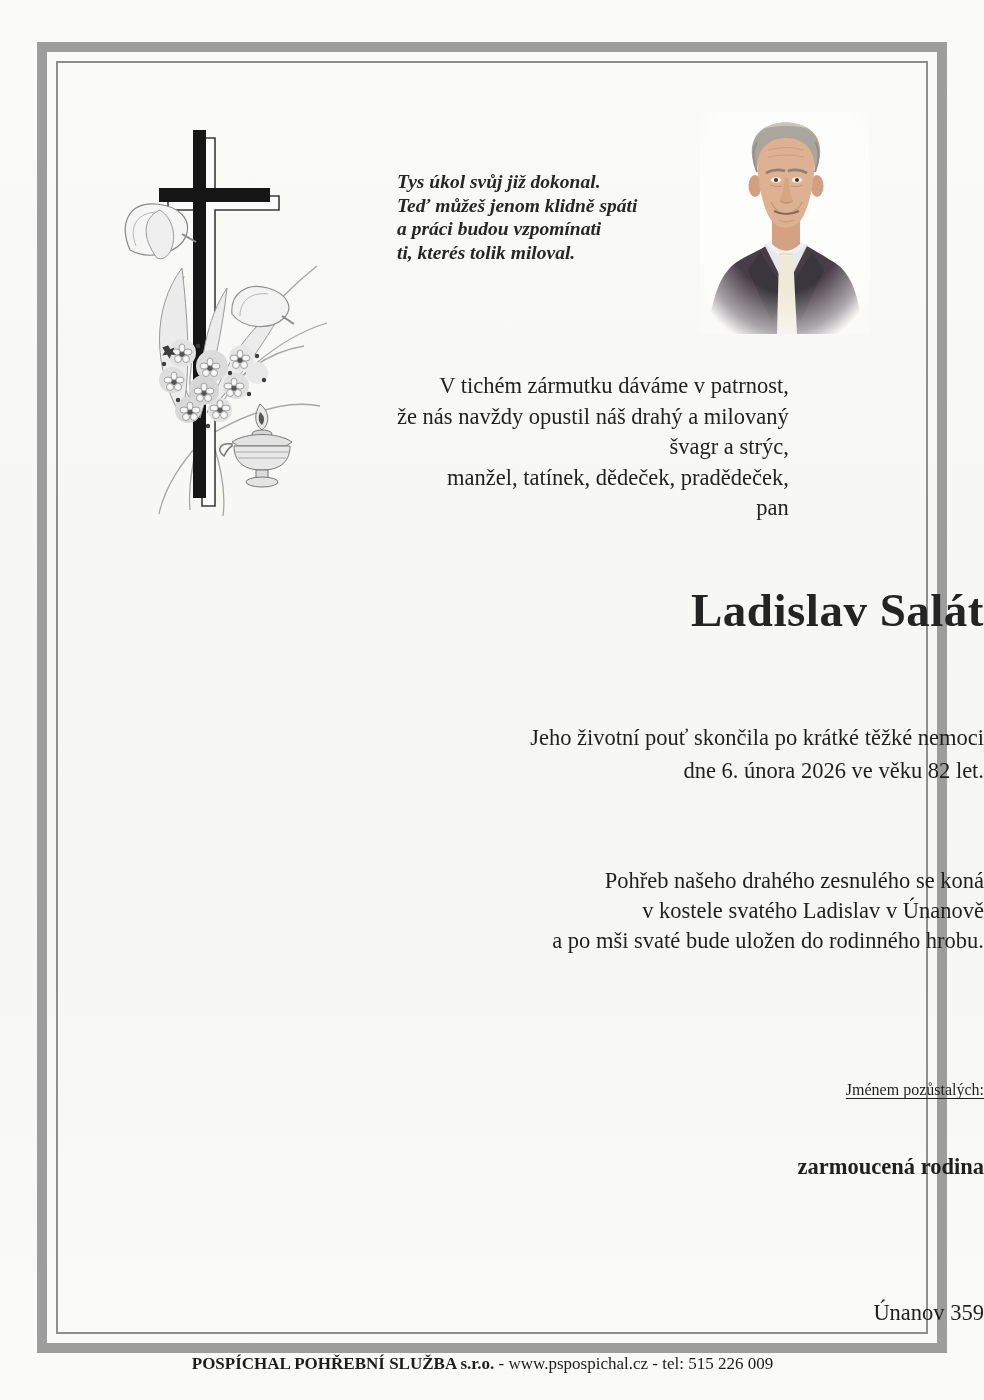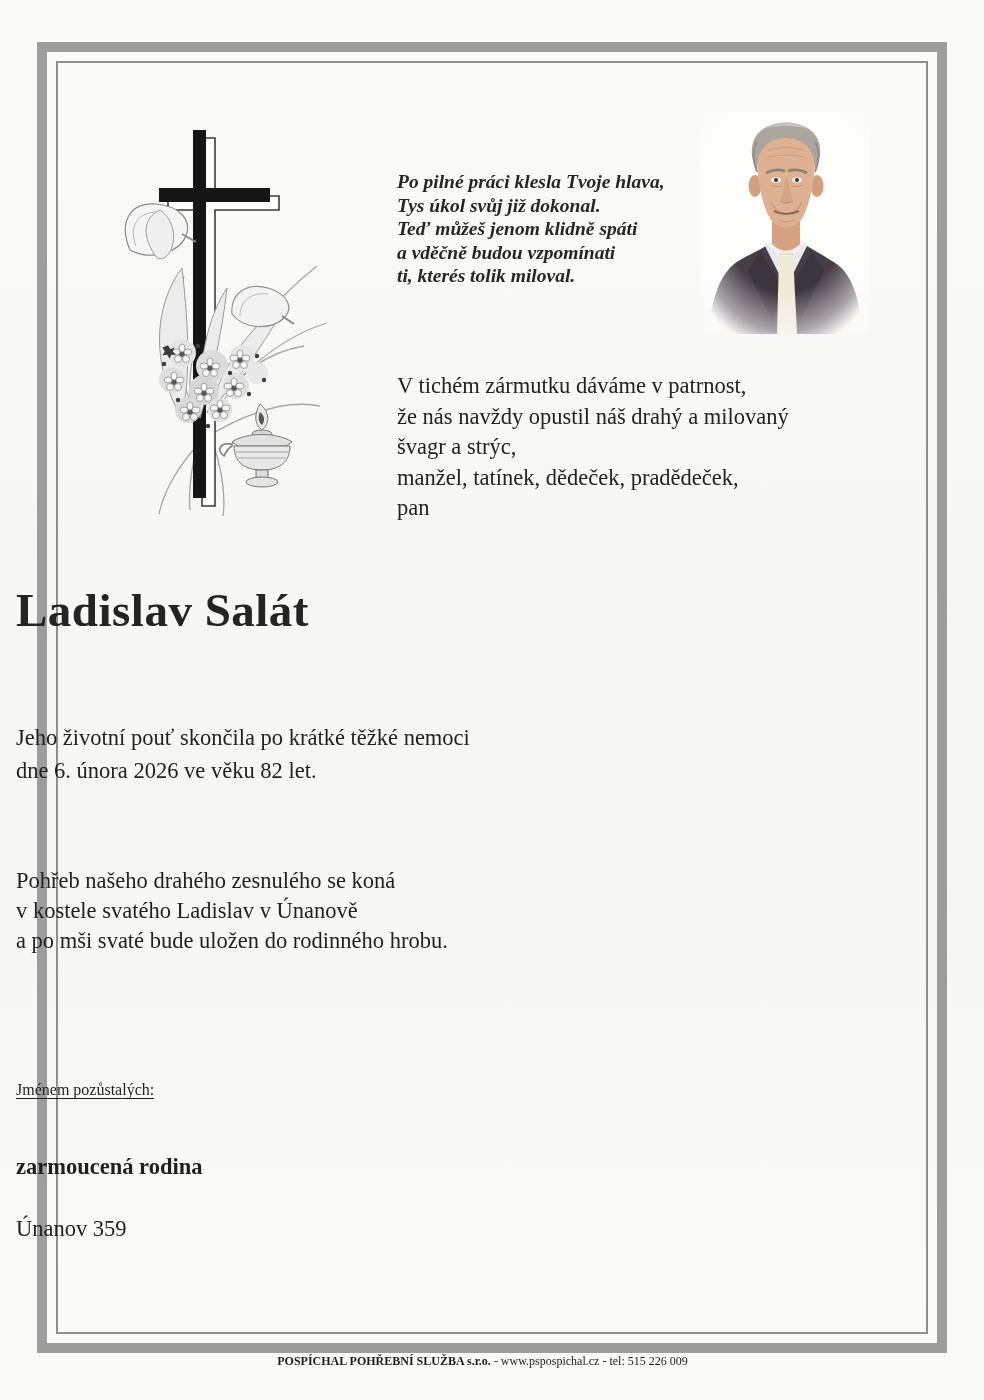--- a/index.html
+++ b/index.html
@@ -25,37 +25,37 @@
   .illustration{position:absolute;left:112px;top:118px;width:245px;height:405px;}
   .portrait{position:absolute;left:700px;top:112px;width:170px;height:222px;}
   
   .poem{
     position:absolute;left:397px;top:170px;
     font-size:19.5px;line-height:23.5px;
     font-weight:bold;font-style:italic;color:#262626;
   }
   .announcement{
     position:absolute;left:397px;top:371px;
-    font-size:22.5px;line-height:30.5px;color:#222;
-  }
-  .centered{position:absolute;left:16px;right:0;text-align:left;}
+    font-size:22.5px;line-height:30.5px;color:#222;text-align:right;
+  }
+  .centered{position:absolute;left:16px;right:0;text-align:right;}
   .name{
     top:583px;font-size:47px;font-weight:bold;color:#242424;
     letter-spacing:0.5px;
   }
   .death-info{top:721px;font-size:22.5px;line-height:33px;}
   .funeral{top:866px;font-size:22.5px;line-height:30px;}
   .funeral .bold-line{font-size:24.5px;font-weight:bold;line-height:35px;}
   .sig-heading{top:1081px;font-size:16px;}
   .sig-heading span{text-decoration:underline;text-underline-offset:3px;}
   .sig-name{top:1154px;font-size:22.5px;font-weight:bold;}
-  .sig-address{top:1216px;font-size:22.5px;}
+  .sig-address{top:1300px;font-size:22.5px;}
   .footer{
     position:absolute;left:0;right:19px;top:1354px;text-align:center;
-    font-size:12px;color:#1c1c1c;white-space:nowrap;
+    font-size:17px;color:#1c1c1c;white-space:nowrap;
   }
   .footer .company{font-weight:bold;}
 </style>
 </head>
 <body>
 
 <div class="page">
 
   <div class="frame">
     <div class="frame-inner"></div>
@@ -259,24 +259,23 @@
 
         <path d="M74 99 Q 86 105 99 99" stroke="#8a6a58" stroke-width="2.2" fill="none"></path>
         <path d="M71 90 q3 7 8 9 M102 90 q-3 7 -8 9" stroke="#c79877" stroke-width="1.2" fill="none"></path>
         <path d="M79 108 q7 4 15 0" stroke="#c79877" stroke-width="1" fill="none"></path>
       </g>
       <rect width="170" height="222" fill="url(#vig)"></rect>
     </svg>
   </div>
 
   <div class="poem">
-    <div>Po pilné práci klesla Tvoje hlava,</div>
     <div>Tys úkol svůj již dokonal.</div>
     <div>Teď můžeš jenom klidně spáti</div>
-    <div>a vděčně budou vzpomínati</div>
+    <div>a práci budou vzpomínati</div>
     <div>ti, kterés tolik miloval.</div>
   </div>
 
   <div class="announcement">
     <div>V tichém zármutku dáváme v patrnost,</div>
     <div>že nás navždy opustil náš drahý a milovaný</div>
     <div>švagr a strýc,</div>
     <div>manžel, tatínek, dědeček, pradědeček,</div>
     <div>pan</div>
   </div>

